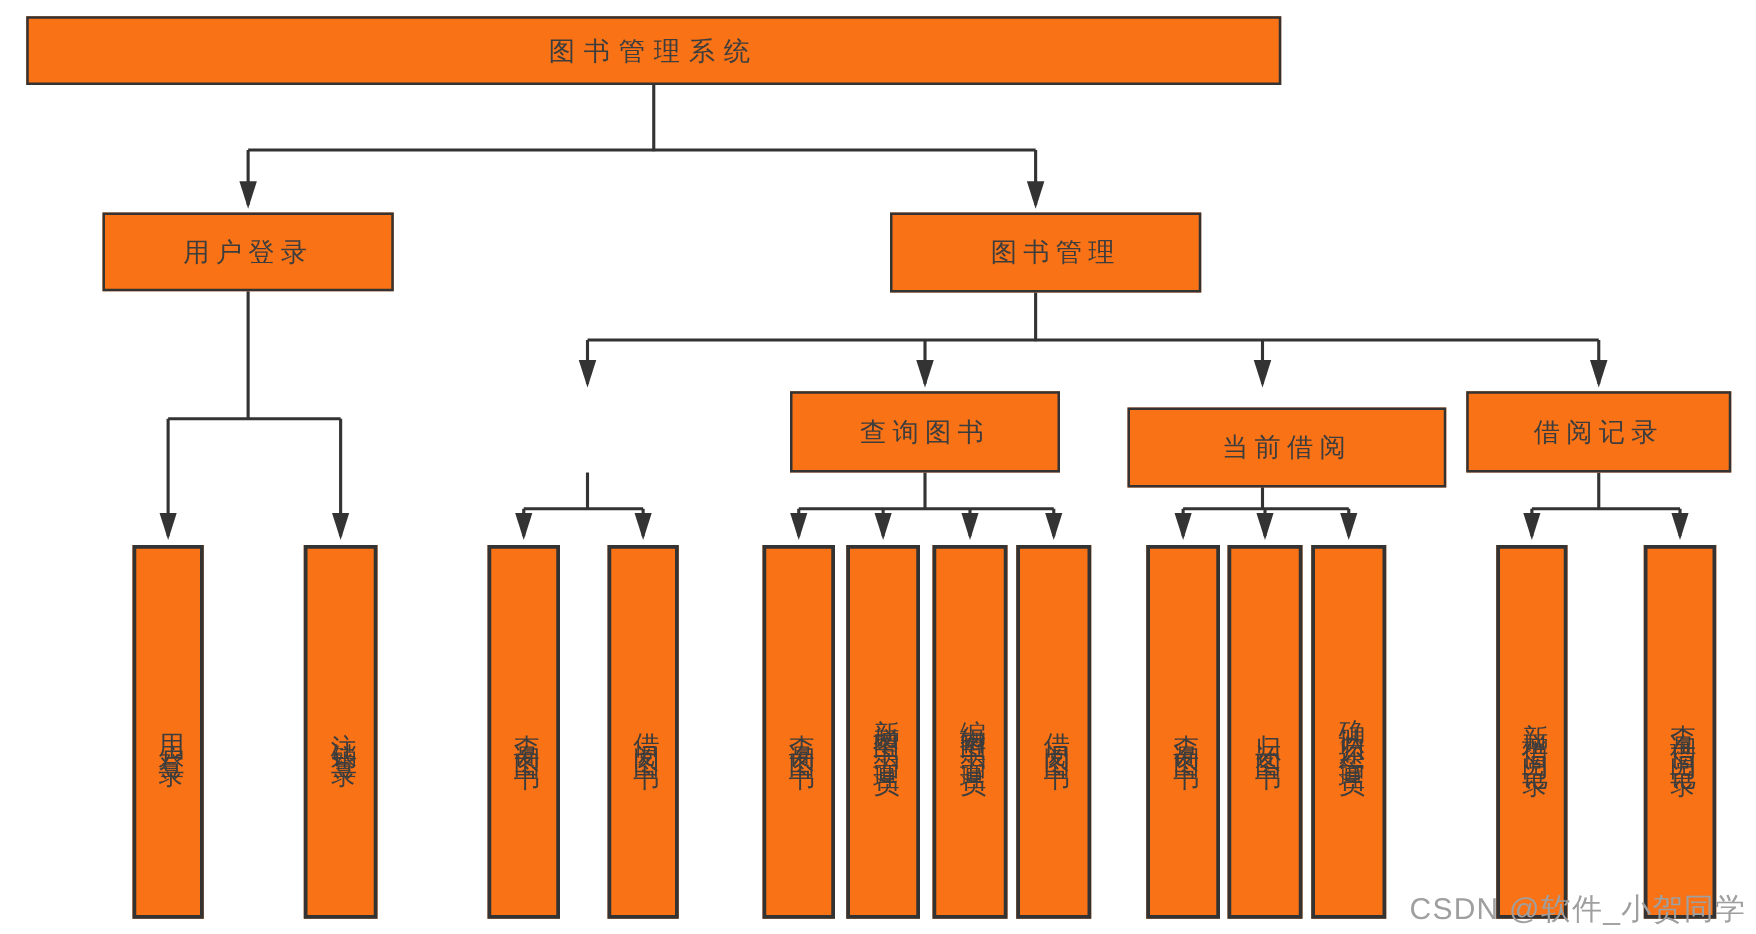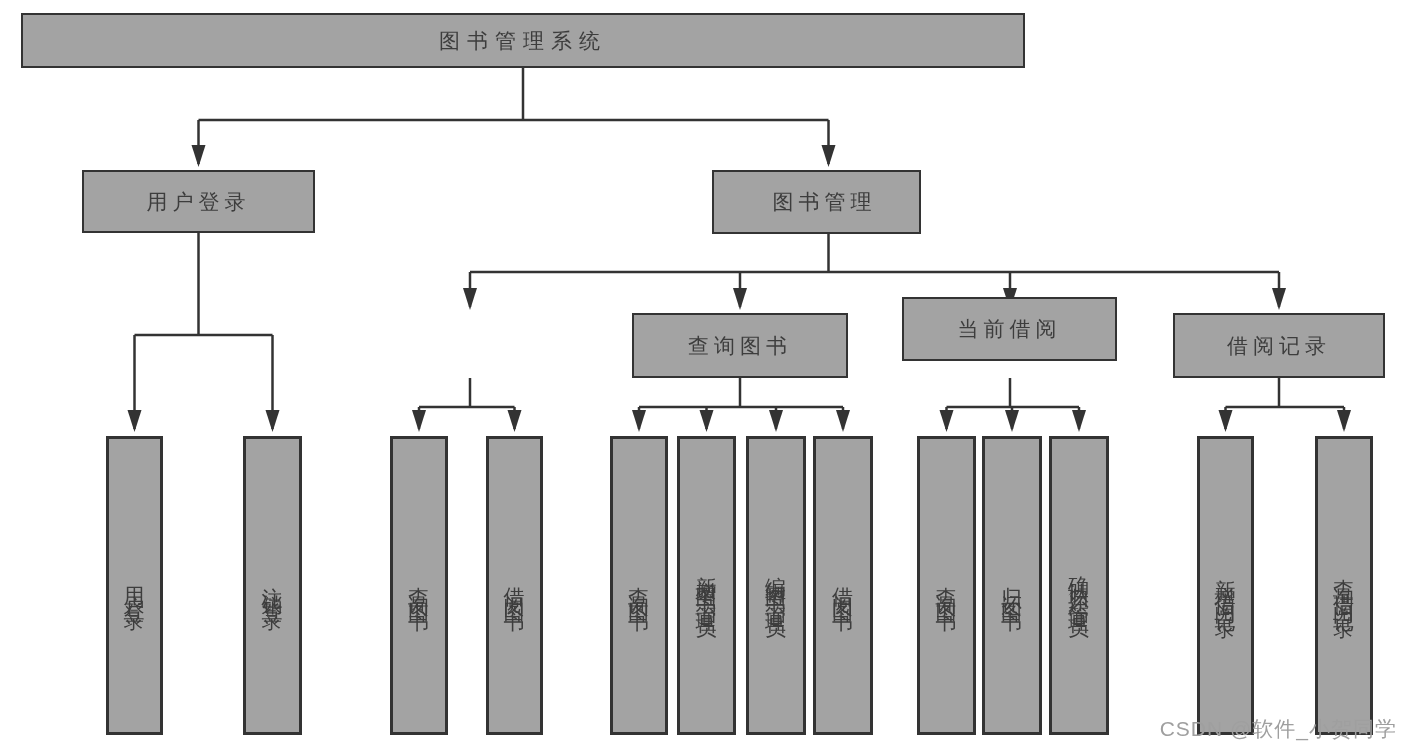--- a/index.html
+++ b/index.html
@@ -16,24 +16,25 @@
     overflow:hidden;
     font-family:"Liberation Sans","DejaVu Sans",sans-serif;
     color:var(--text);
   }
   .stage{position:absolute;inset:0;width:1405px;height:747px;}
   svg.connectors{position:absolute;left:0;top:0;pointer-events:none;}
   .node{
     position:absolute;
     box-sizing:border-box;
     border:2px solid var(--line);
-    background:#a3a3a3;
+    background:#f97316;
     display:flex;
     align-items:center;
     justify-content:center;
+    font-family:Liberation Mono, monospace;
   }
   .node.leaf{border-width:3px;}
   .hlabel{
     font-size:21px;
     letter-spacing:5px;
     white-space:nowrap;
     color:var(--text);
   }
   .hlabel.title{letter-spacing:7px;}
   .vlabel{
@@ -42,21 +43,21 @@
     font-size:21px;
     line-height:1;
     letter-spacing:8px;
     color:var(--text);
   }
   .vlabel.long{letter-spacing:6px;}
   .watermark{
     position:absolute;
     right:8px;
     bottom:4px;
-    font-size:21px;
+    font-size:24px;
     color:var(--watermark);
     letter-spacing:1px;
     white-space:nowrap;
     z-index:10;
   }
 </style>
 </head>
 <body>
 
 <div class="stage">
@@ -123,28 +124,28 @@
     </g>
   </svg>
 
   <div class="node" style="left:21px;top:13px;width:1004px;height:55px;">
     <span class="hlabel title">图书管理系统</span>
   </div>
 
   <div class="node" style="left:82px;top:170px;width:233px;height:63px;">
     <span class="hlabel">用户登录</span>
   </div>
-  <div class="node" style="left:712px;top:170px;width:209px;height:64px;padding-left:16px;">
+  <div class="node" style="left:712px;top:170px;width:249px;height:64px;padding-left:16px;">
     <span class="hlabel">图书管理</span>
   </div>
 
   <div class="node" style="left:632px;top:313px;width:216px;height:65px;">
     <span class="hlabel">查询图书</span>
   </div>
-  <div class="node" style="left:902px;top:297px;width:215px;height:64px;align-items:center;">
+  <div class="node" style="left:902px;top:326px;width:255px;height:64px;align-items:center;">
     <span class="hlabel">当前借阅</span>
   </div>
   <div class="node" style="left:1173px;top:313px;width:212px;height:65px;">
     <span class="hlabel">借阅记录</span>
   </div>
 
   <div class="node leaf" style="left:106px;top:436px;width:57px;height:299px;">
     <span class="vlabel">用户登录</span>
   </div>
   <div class="node leaf" style="left:243px;top:436px;width:59px;height:299px;">

